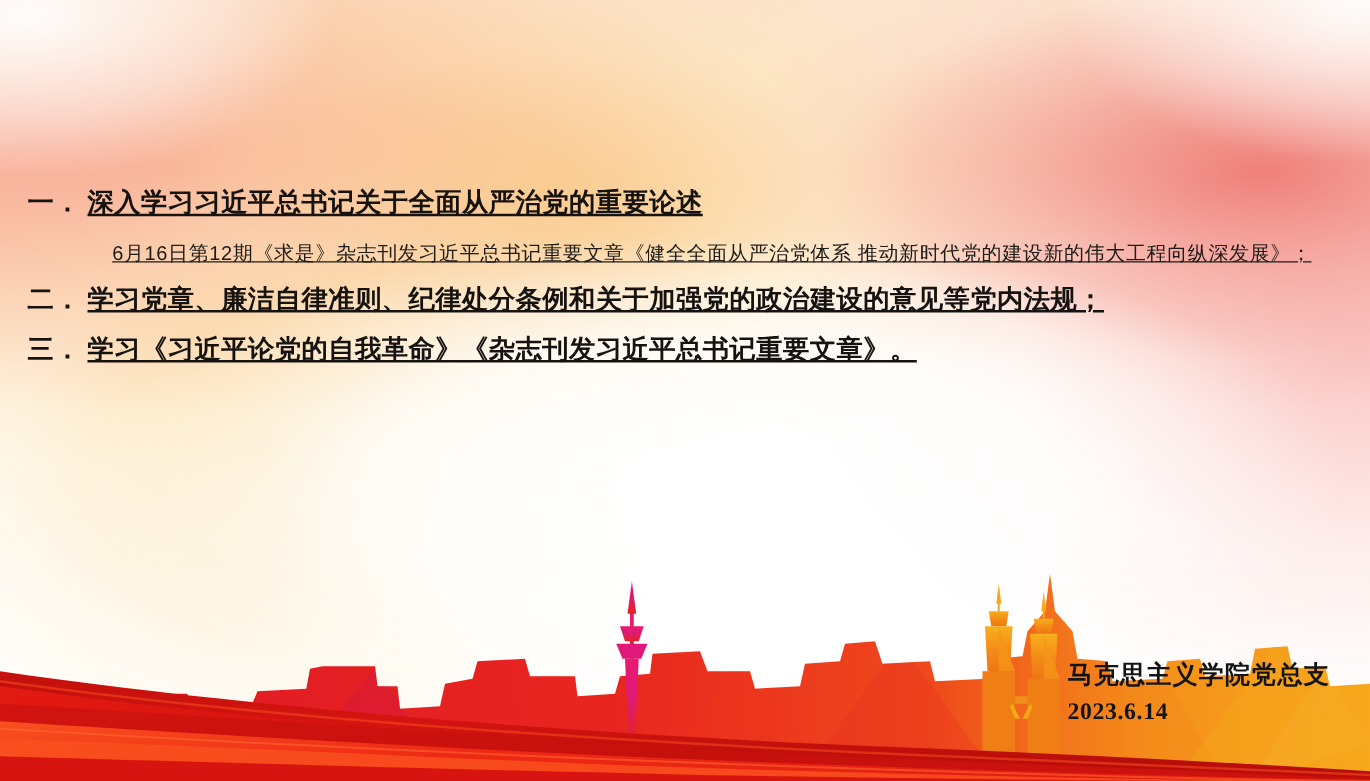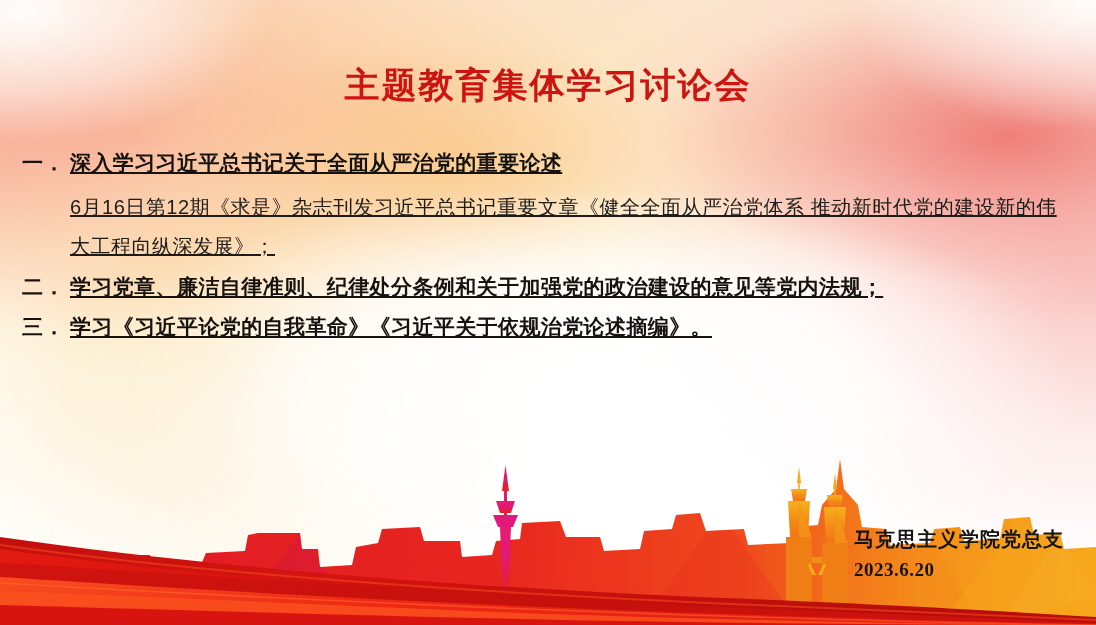--- a/index.html
+++ b/index.html
@@ -107,24 +107,25 @@
     font-weight: bold;
     color: #16120f;
   }
   .para .ptext {
     flex: 1 1 auto;
     text-decoration: underline;
   }
   .para.sub {
     font-weight: normal;
     color: #1f1b17;
-    font-size: 20px;
+    font-size: 16px;
     line-height: 1.95;
     letter-spacing: 0.5px;
     margin-bottom: 6px;
+    text-align: center;
   }
   .para.sub .marker {
     width: 48px;
   }
   .para.sub .ptext {
     padding-right: 8px;
   }
 
   
   .signature {
@@ -157,42 +158,41 @@
 
   <div class="bg-layer bg-base"></div>
   <div class="bg-layer bg-peach-left"></div>
   <div class="bg-layer bg-yellow-mid"></div>
   <div class="bg-layer bg-gold-band"></div>
   <div class="bg-layer bg-red-right"></div>
   <div class="bg-layer bg-pink-right"></div>
   <div class="bg-layer bg-fade-center"></div>
   <div class="bg-layer bg-corner-white"></div>
 
-  <div class="title">主题教育集体学习讨论会</div>
 
   <div class="body-block">
 
     <div class="para">
       <span class="marker">一．</span>
       <span class="ptext">深入学习习近平总书记关于全面从严治党的重要论述</span>
     </div>
 
     <div class="para sub">
       <span class="marker"></span>
       <span class="ptext">6月16日第12期《求是》杂志刊发习近平总书记重要文章《健全全面从严治党体系 推动新时代党的建设新的伟大工程向纵深发展》；</span>
     </div>
 
     <div class="para">
       <span class="marker">二．</span>
       <span class="ptext">学习党章、廉洁自律准则、纪律处分条例和关于加强党的政治建设的意见等党内法规；</span>
     </div>
 
     <div class="para">
       <span class="marker">三．</span>
-      <span class="ptext">学习《习近平论党的自我革命》《习近平关于依规治党论述摘编》。</span>
+      <span class="ptext">学习《习近平论党的自我革命》《杂志刊发习近平总书记重要文章》。</span>
     </div>
 
   </div>
 
   <svg class="artwork" viewBox="0 0 1096 180" preserveAspectRatio="none">
     <defs>
       <linearGradient id="gradSkyRed" x1="0" y1="0" x2="1" y2="0">
         <stop offset="0%" stop-color="#e01b55"></stop>
         <stop offset="14%" stop-color="#e21b24"></stop>
         <stop offset="45%" stop-color="#e8261f"></stop>
@@ -290,16 +290,16 @@
     <path d="M0 132 C 160 142, 380 156, 640 166 C 860 174, 1000 177, 1096 179 L1096 180 L0 180 Z" fill="url(#gradRibbonBright)"></path>
     <path d="M0 146 C 120 150, 280 158, 470 166 C 700 175, 930 179, 1096 180 L1096 180 L0 180 Z" fill="#f9501f" opacity="0.85"></path>
     <path d="M0 160 C 140 164, 340 170, 560 175 C 790 179, 960 180, 1096 180 L1096 180 L0 180 Z" fill="#d81410"></path>
 
     <path d="M0 100 C 200 128, 470 148, 780 161 C 930 167, 1030 172, 1096 175" stroke="#f4461c" stroke-width="2" fill="none" opacity="0.6"></path>
     <path d="M0 138 C 170 148, 400 160, 660 169 C 870 176, 1000 179, 1096 180" stroke="#ff6a33" stroke-width="1.6" fill="none" opacity="0.55"></path>
   </svg>
 
   <div class="signature">
     <div class="sig-org">马克思主义学院党总支</div>
-    <div class="sig-date">2023.6.20</div>
+    <div class="sig-date">2023.6.14</div>
   </div>
 
 </div>
 
 </body></html>

